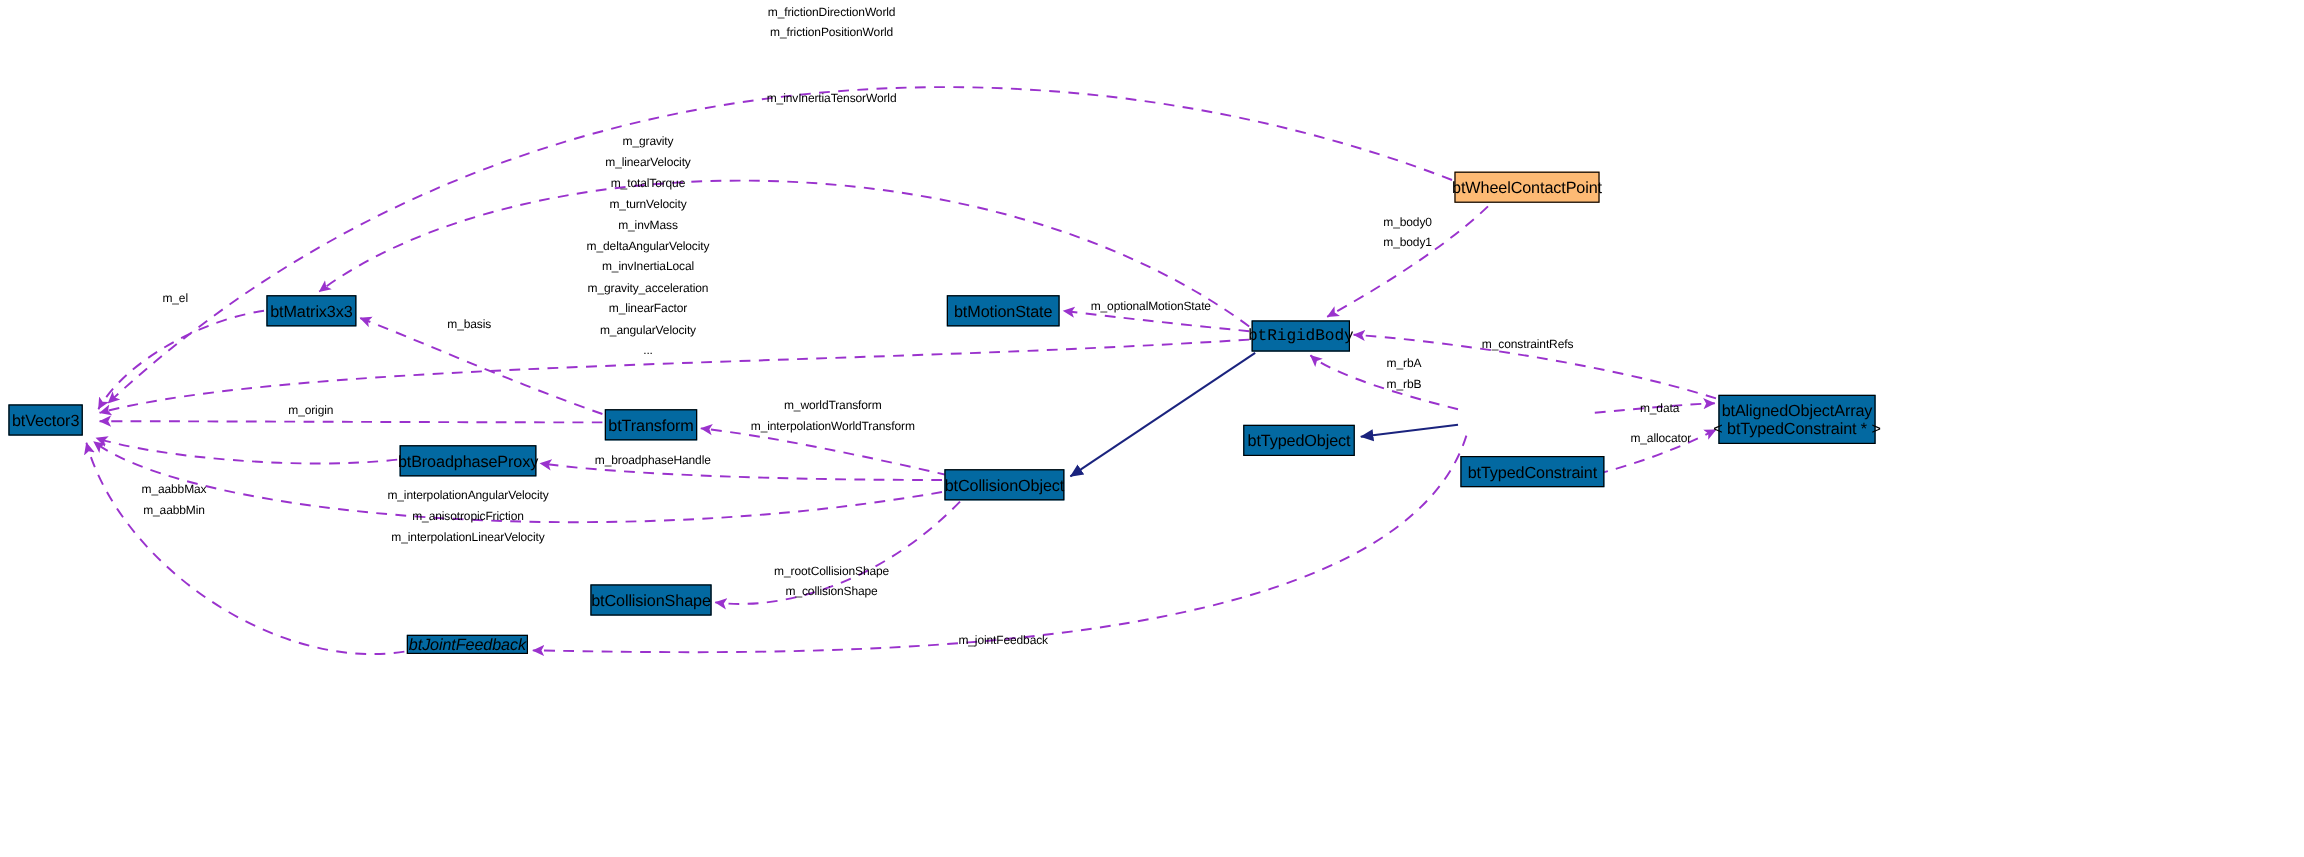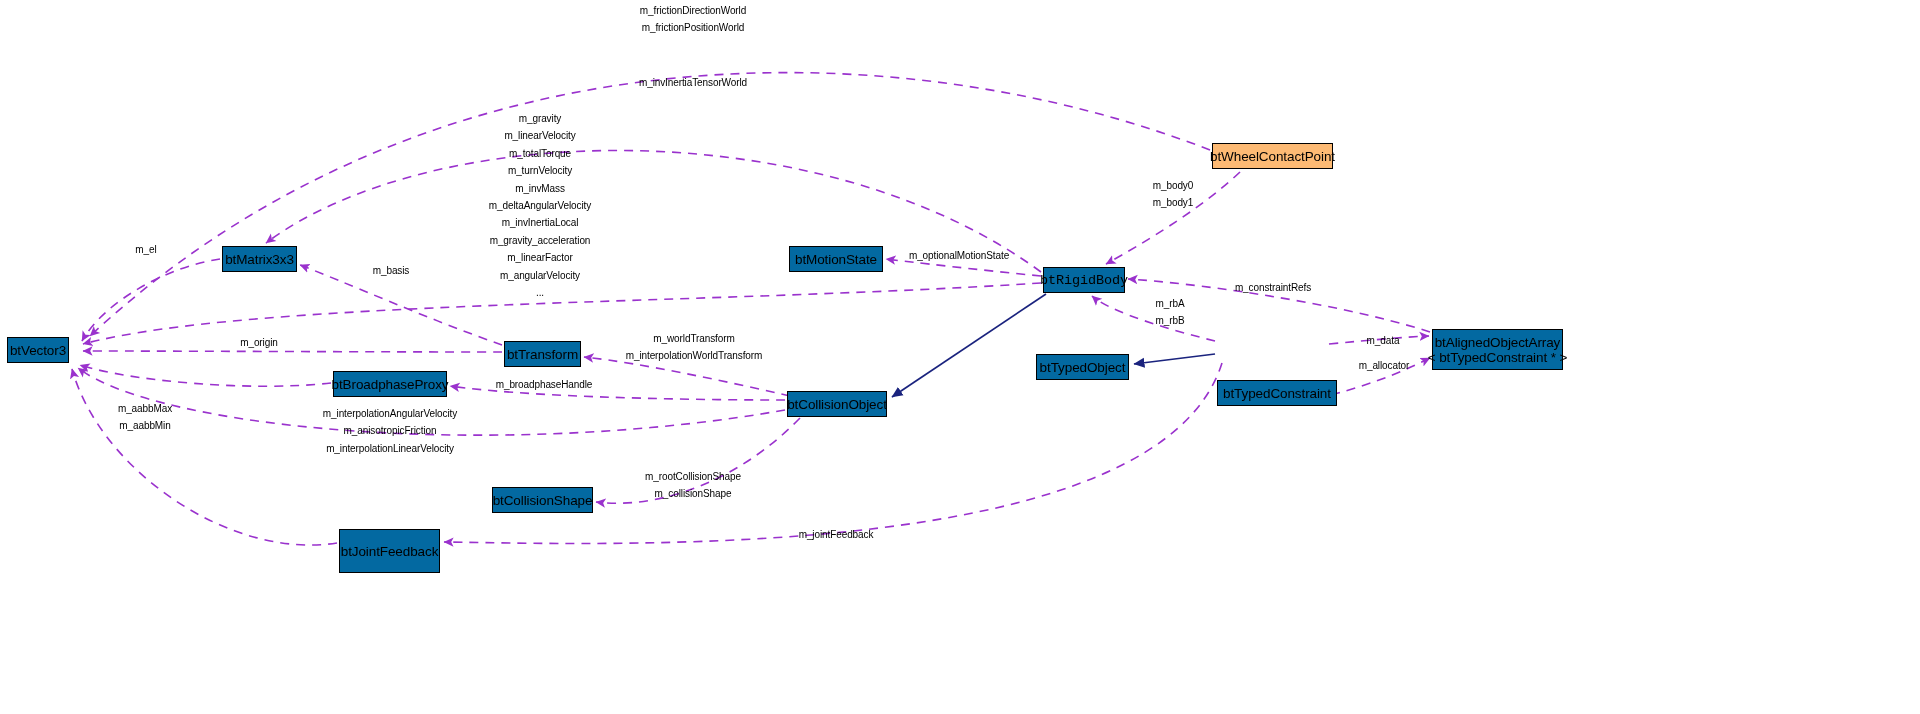--- a/index.html
+++ b/index.html
@@ -117,21 +117,21 @@
   </div>
 
   <div class="node" style="left:504px;top:341px;width:77px;height:26px;">
     <span class="ln">btTransform</span>
   </div>
 
   <div class="node" style="left:492px;top:487px;width:101px;height:26px;">
     <span class="ln">btCollisionShape</span>
   </div>
 
-  <div class="node" style="left:339px;top:529px;width:101px;height:44px;">
+  <div class="node" style="left:339px;top:529px;width:101px;height:16px;font-style:italic;">
     <span class="ln">btJointFeedback</span>
   </div>
 
   <div class="node" style="left:787px;top:391px;width:100px;height:26px;">
     <span class="ln">btCollisionObject</span>
   </div>
 
   <div class="node" style="left:789px;top:246px;width:94px;height:26px;">
     <span class="ln">btMotionState</span>
   </div>

